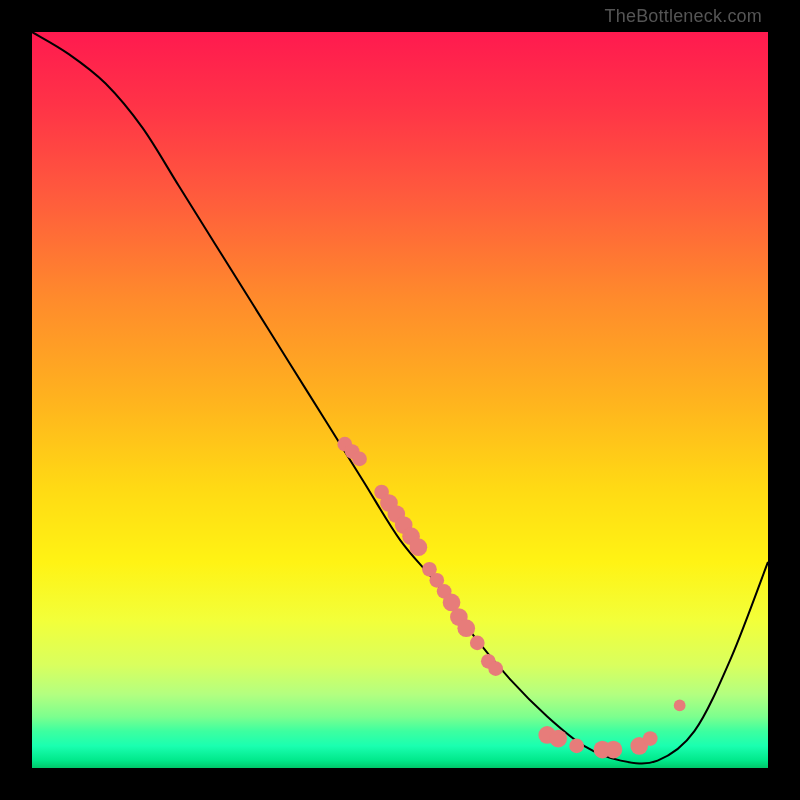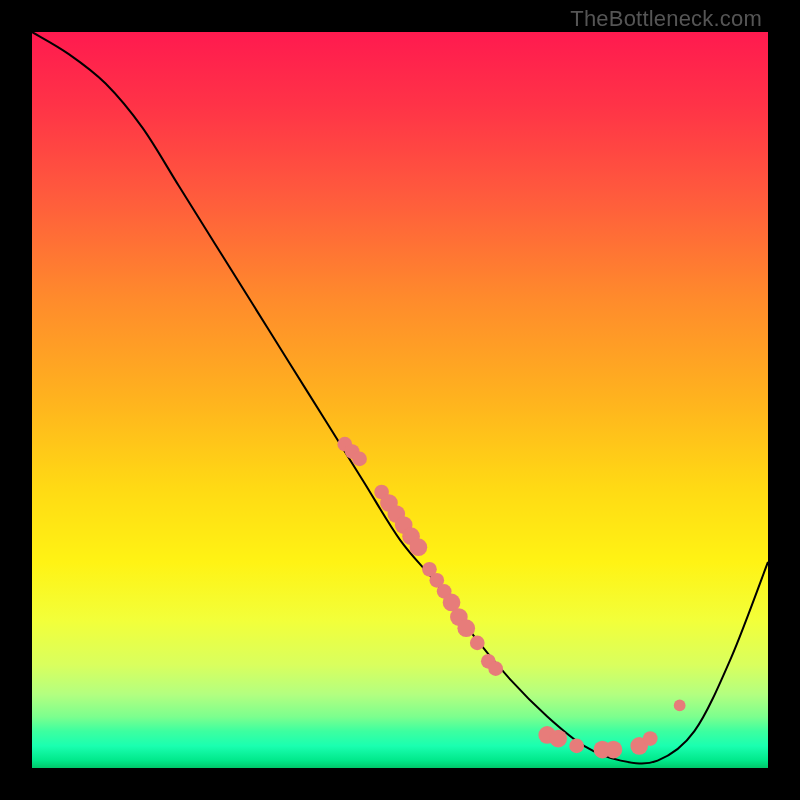--- a/index.html
+++ b/index.html
@@ -56,21 +56,21 @@
     top: 0;
     width: 100%;
     height: 100%;
     pointer-events: none;
   }
   .attribution {
     position: absolute;
     top: 6px;
     right: 38px;
     color: #555555;
-    font-size: 22px;
+    font-size: 18px;
     letter-spacing: 0.2px;
     font-weight: 400;
     text-align: right;
   }
 </style>
 </head>
 <body>
 
 <div class="stage">
 

